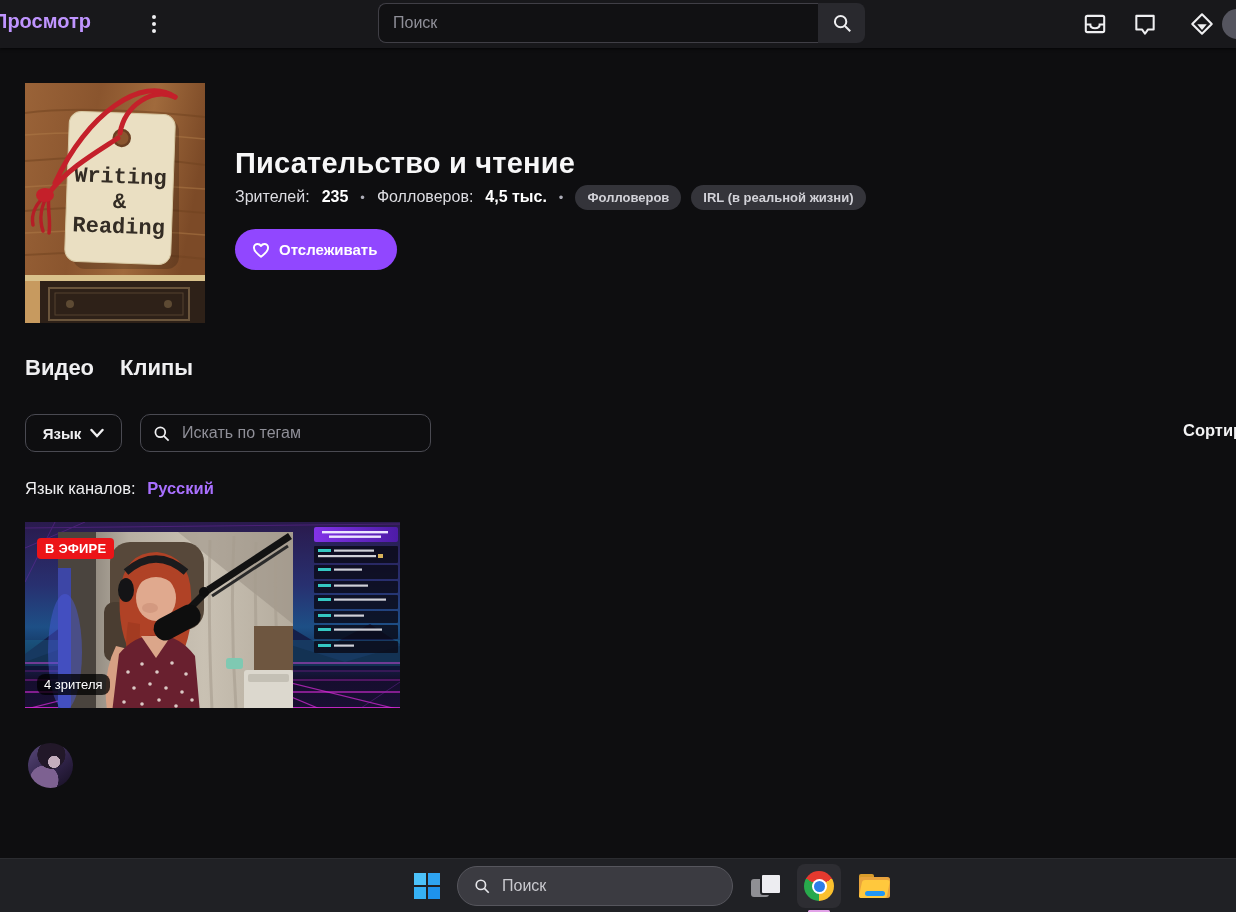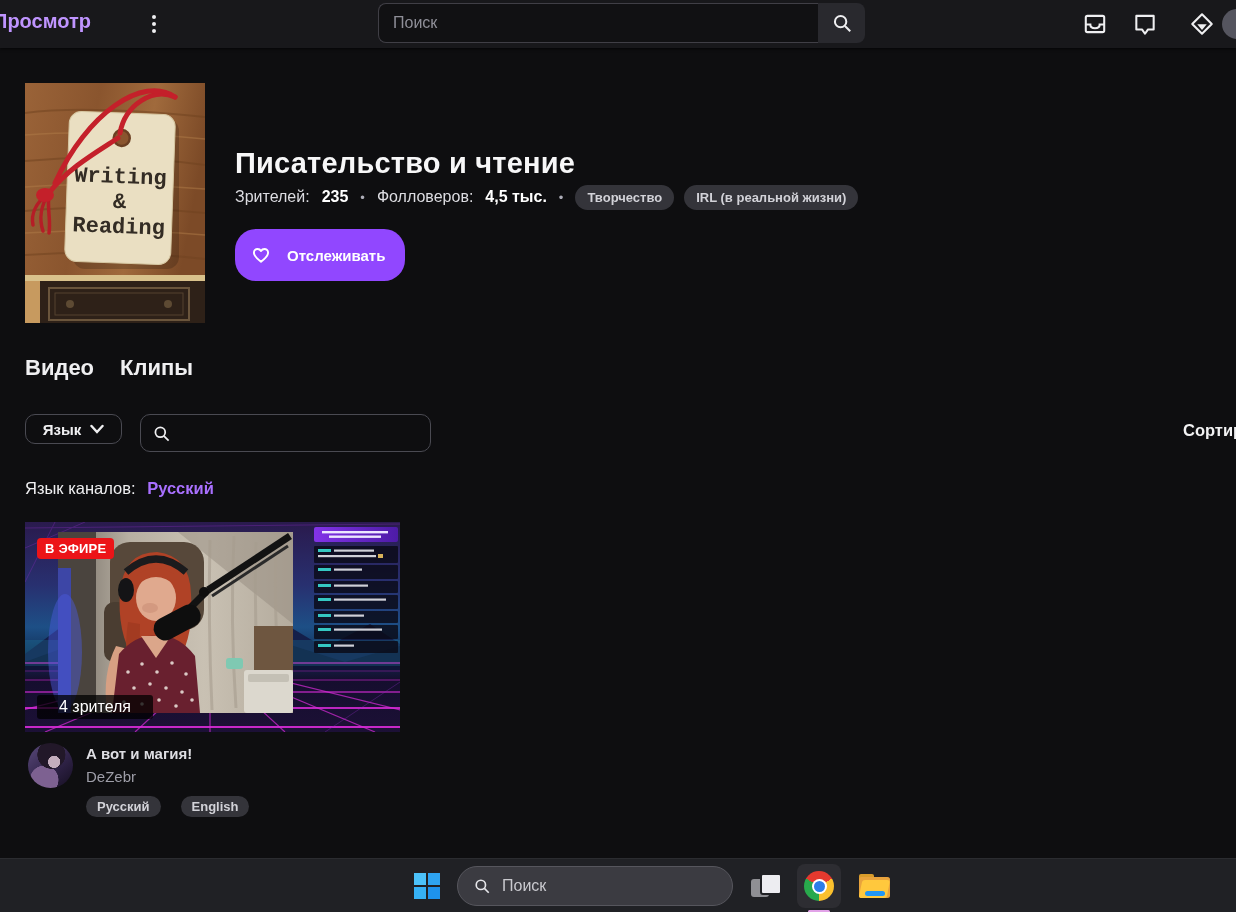--- a/index.html
+++ b/index.html
@@ -28,46 +28,46 @@
     background:#55555f;cursor:pointer;}
   
   .boxart{position:absolute;left:25px;top:83px;width:180px;height:240px;overflow:hidden;cursor:pointer;}
   .cat-title{position:absolute;left:235px;top:128px;font-size:29px;font-weight:600;color:#f7f7f8;letter-spacing:.2px;}
   .stats-row{position:absolute;left:235px;top:184px;height:26px;display:flex;align-items:center;font-size:16px;color:#dcdce1;}
   .stats-row b{color:#ffffff;font-weight:700;margin-left:12px;}
   .stat-dot{color:#adadb8;margin:0 12px;font-size:13px;}
   .pill{background:#34343a;color:#d2d2d8;font-size:13px;font-weight:700;border-radius:14px;
     padding:5px 12px;white-space:nowrap;cursor:pointer;}
   .pill + .pill{margin-left:10px;}
-  .follow-btn{position:absolute;left:235px;top:229px;height:52px;border:none;border-radius:21px;
+  .follow-btn{position:absolute;left:235px;top:229px;height:41px;border:none;border-radius:21px;
     background:#9147ff;color:#fff;font-weight:700;font-size:15px;display:flex;align-items:center;
-    gap:16px;padding:0 20px 0 16px;cursor:pointer;font-family:inherit;text-align:right;}
+    gap:8px;padding:0 20px 0 16px;cursor:pointer;font-family:inherit;text-align:right;}
   
   .tabs{position:absolute;left:25px;top:355px;display:flex;gap:26px;}
   .tab{font-size:22px;font-weight:600;color:#efeff1;padding-bottom:9px;border-bottom:3px solid transparent;cursor:pointer;}
   .tab.active{color:#bf94ff;border-bottom-color:#a970ff;}
   
-  .lang-btn{position:absolute;left:25px;top:414px;width:97px;height:30px;border:1px solid #4a4a52;
+  .lang-btn{position:absolute;left:25px;top:414px;width:97px;height:38px;border:1px solid #4a4a52;
     border-radius:10px;background:transparent;color:#efeff1;font-size:15px;font-weight:600;
     display:flex;align-items:center;justify-content:center;gap:9px;cursor:pointer;font-family:inherit;}
   .tag-search{position:absolute;left:140px;top:414px;width:291px;height:38px;border:1px solid #4a4a52;
     border-radius:10px;display:flex;align-items:center;gap:9px;padding:0 11px;box-sizing:border-box;}
   .tag-search input{flex:1;background:transparent;border:none;outline:none;color:#efeff1;font-size:16px;font-family:inherit;min-width:0;}
   .tag-search input::placeholder{color:#8f8f98;}
   .sort-label{position:absolute;left:1183px;top:421px;font-size:16.5px;font-weight:700;color:#f2f2f3;white-space:nowrap;}
   
   .lang-line{position:absolute;left:25px;top:479px;font-size:16.5px;color:#efeff1;}
   .lang-line .link{color:#a970ff;font-weight:700;margin-left:7px;cursor:pointer;}
   
-  .thumb{position:absolute;left:25px;top:522px;width:375px;height:210px;overflow:hidden;background:#171033;cursor:pointer;}
+  .thumb{position:absolute;left:25px;top:522px;width:375px;height:186px;overflow:hidden;background:#171033;cursor:pointer;}
   .thumb svg{position:absolute;left:0;top:0;}
   .live-badge{position:absolute;left:12px;top:16px;background:#ec1418;color:#fff;font-size:13px;
     font-weight:700;padding:3px 8px;border-radius:4px;letter-spacing:.2px;}
   .viewers-badge{position:absolute;left:12px;bottom:13px;background:rgba(0,0,0,.75);color:#fff;
-    font-size:16px;padding:3px 22px;border-radius:3px;}
+    font-size:13px;padding:3px 7px;border-radius:8px;}
   .card-meta{position:absolute;left:28px;top:743px;display:flex;gap:13px;}
   .avatar44{width:45px;height:45px;border-radius:50%;cursor:pointer;
     background:
       radial-gradient(circle at 58% 42%, #c4aebe 0 16%, rgba(0,0,0,0) 17%),
       radial-gradient(circle at 52% 26%, #221829 0 34%, rgba(0,0,0,0) 35%),
       radial-gradient(circle at 36% 82%, #7d6191 0 30%, rgba(0,0,0,0) 31%),
       linear-gradient(140deg,#5a4a7a 0%,#31244a 55%,#150e20 100%);}
   .meta-text{padding-top:2px;}
   .stream-title{font-size:15px;font-weight:700;color:#dedee3;cursor:pointer;}
   .stream-channel{font-size:15px;color:#9e9ea8;margin-top:6px;cursor:pointer;}
@@ -194,21 +194,21 @@
 
 <h1 class="cat-title">Писательство и чтение</h1>
 
 <div class="stats-row">
   <span>Зрителей:</span>
   <b>235</b>
   <span class="stat-dot">•</span>
   <span>Фолловеров:</span>
   <b>4,5 тыс.</b>
   <span class="stat-dot">•</span>
-  <span class="pill">Творчество</span>
+  <span class="pill">Фолловеров</span>
   <span class="pill">IRL (в реальной жизни)</span>
 </div>
 
 <button class="follow-btn">
   <svg width="20" height="20" viewBox="0 0 24 24" fill="none" stroke="#fff" stroke-width="2.3" stroke-linejoin="round">
     <path d="M12 20 C6 15.5 3.5 12.5 3.5 9.2 C3.5 6.6 5.5 4.8 7.9 4.8 C9.6 4.8 11.1 5.7 12 7.2 C12.9 5.7 14.4 4.8 16.1 4.8 C18.5 4.8 20.5 6.6 20.5 9.2 C20.5 12.5 18 15.5 12 20 Z"></path>
   </svg>
   <span>Отслеживать</span>
 </button>
 
@@ -222,20 +222,21 @@
   <svg width="14" height="10" viewBox="0 0 14 10" fill="none" stroke="#efeff1" stroke-width="2.4" stroke-linecap="round">
     <polyline points="1.5,2 7,8 12.5,2"></polyline>
   </svg>
 </button>
 
 <div class="tag-search">
   <svg width="19" height="19" viewBox="0 0 24 24" fill="none" stroke="#efeff1" stroke-width="2.2">
     <circle cx="10.5" cy="10.5" r="6.2"></circle>
       <line x1="15.2" y1="15.2" x2="21" y2="21"></line>
   </svg>
+  <input placeholder="Искать по тегам" style="">
 </div>
 
 <div class="sort-label">Сортировать</div>
 
 <div class="lang-line">
   <span>Язык каналов:</span>
   <span class="link">Русский</span>
 </div>
 
 <div class="thumb">
@@ -380,28 +381,20 @@
           <rect x="22" y="119.5" width="20" height="2.2" fill="#cfd0d8"></rect>
       </g>
     </g>
   </svg>
   <span class="live-badge">В ЭФИРЕ</span>
   <span class="viewers-badge">4 зрителя</span>
 </div>
 
 <div class="card-meta">
   <div class="avatar44"></div>
-  <div class="meta-text">
-    <div class="stream-title">А вот и магия!</div>
-    <div class="stream-channel">DeZebr</div>
-    <div class="card-tags">
-      <span class="pill">Русский</span>
-      <span class="pill">English</span>
-    </div>
-  </div>
 </div>
 
 <h2 class="all-channels">Все каналы</h2>
 
 <footer class="taskbar">
   <div class="tb-inner">
     <div class="win-logo">
         <i></i>
         <i></i>
         <i></i>

